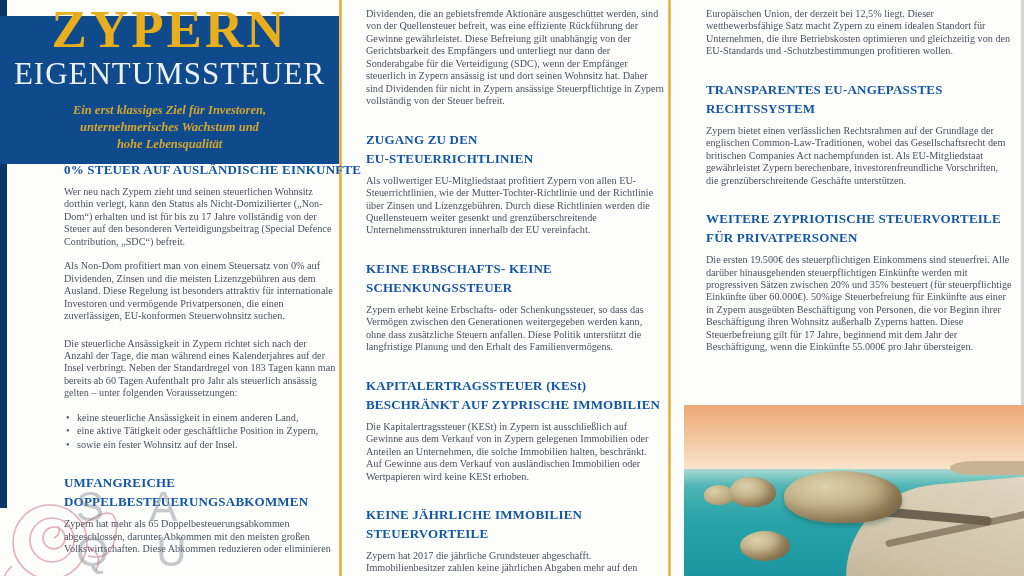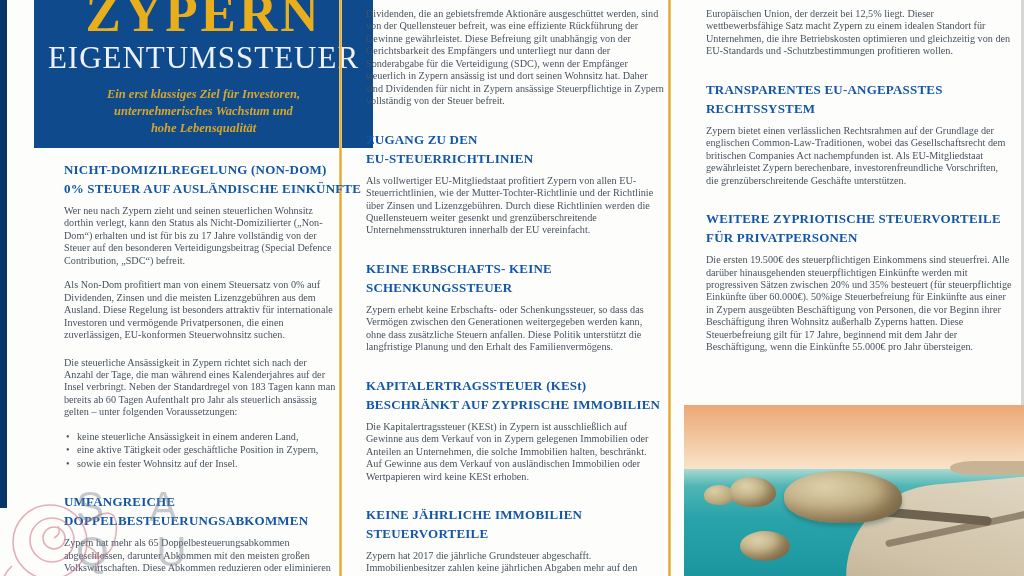--- a/index.html
+++ b/index.html
@@ -10,21 +10,21 @@
   
   .left-strip{position:absolute;left:0;top:0;width:7px;height:508px;background:#0a3568;}
   
   .gold-line{position:absolute;top:0;bottom:0;width:3px;
     background:linear-gradient(90deg,#f2cf78,#dfa93c,#f2cf78);}
   .gold-line.gl1{left:339px;}
   .gold-line.gl2{left:668px;}
   .edge-shadow{position:absolute;right:0;top:0;width:3px;height:406px;background:rgba(125,125,130,.30);}
 
   
-  .header-box{position:absolute;left:0;top:0;width:339px;height:148px;background:#0e4a8c;text-align:center;margin-left:34px;}
+  .header-box{position:absolute;left:0;top:16px;width:339px;height:148px;background:#0e4a8c;text-align:center;}
   .brand-title{position:absolute;top:-17px;left:0;right:0;margin:0;
     font-size:53px;font-weight:bold;letter-spacing:3px;color:#e9ae1c;}
   .brand-subtitle{position:absolute;top:40px;left:0;right:0;margin:0;
     font-size:31px;font-weight:normal;letter-spacing:1px;color:#eef1f6;}
   .tagline{position:absolute;top:86px;left:10px;right:10px;
     font-style:italic;font-weight:bold;color:#d5a62e;font-size:12.5px;line-height:17px;}
 
   
   .col{position:absolute;color:#47525f;font-size:10.2px;line-height:12.45px;}
   .col-left{left:64px;top:160px;width:272px;}
@@ -86,21 +86,20 @@
       <div>hohe Lebensqualität</div>
     </div>
   </div>
 
   <div class="gold-line gl1"></div>
   <div class="gold-line gl2"></div>
   <div class="edge-shadow"></div>
 
   <div class="col col-left">
       <h3 class="col-heading">
-        <span>NICHT-DOMIZILREGELUNG (NON-DOM)</span>
         <span>0% STEUER AUF AUSLÄNDISCHE EINKÜNFTE</span>
       </h3>
       <p class="col-para">Wer neu nach Zypern zieht und seinen steuerlichen Wohnsitz dorthin verlegt, kann den Status als Nicht-Domizilierter („Non-Dom“) erhalten und ist für bis zu 17 Jahre vollständig von der Steuer auf den besonderen Verteidigungsbeitrag (Special Defence Contribution, „SDC“) befreit.</p>
       <p class="col-para">Als Non-Dom profitiert man von einem Steuersatz von 0% auf Dividenden, Zinsen und die meisten Lizenzgebühren aus dem Ausland. Diese Regelung ist besonders attraktiv für internationale Investoren und vermögende Privatpersonen, die einen zuverlässigen, EU-konformen Steuerwohnsitz suchen.</p>
       <p class="col-para gap">Die steuerliche Ansässigkeit in Zypern richtet sich nach der Anzahl der Tage, die man während eines Kalenderjahres auf der Insel verbringt. Neben der Standardregel von 183 Tagen kann man bereits ab 60 Tagen Aufenthalt pro Jahr als steuerlich ansässig gelten – unter folgenden Voraussetzungen:</p>
       <ul class="col-bullets">
         <li>keine steuerliche Ansässigkeit in einem anderen Land,</li>
         <li>eine aktive Tätigkeit oder geschäftliche Position in Zypern,</li>
         <li>sowie ein fester Wohnsitz auf der Insel.</li>
       </ul>

